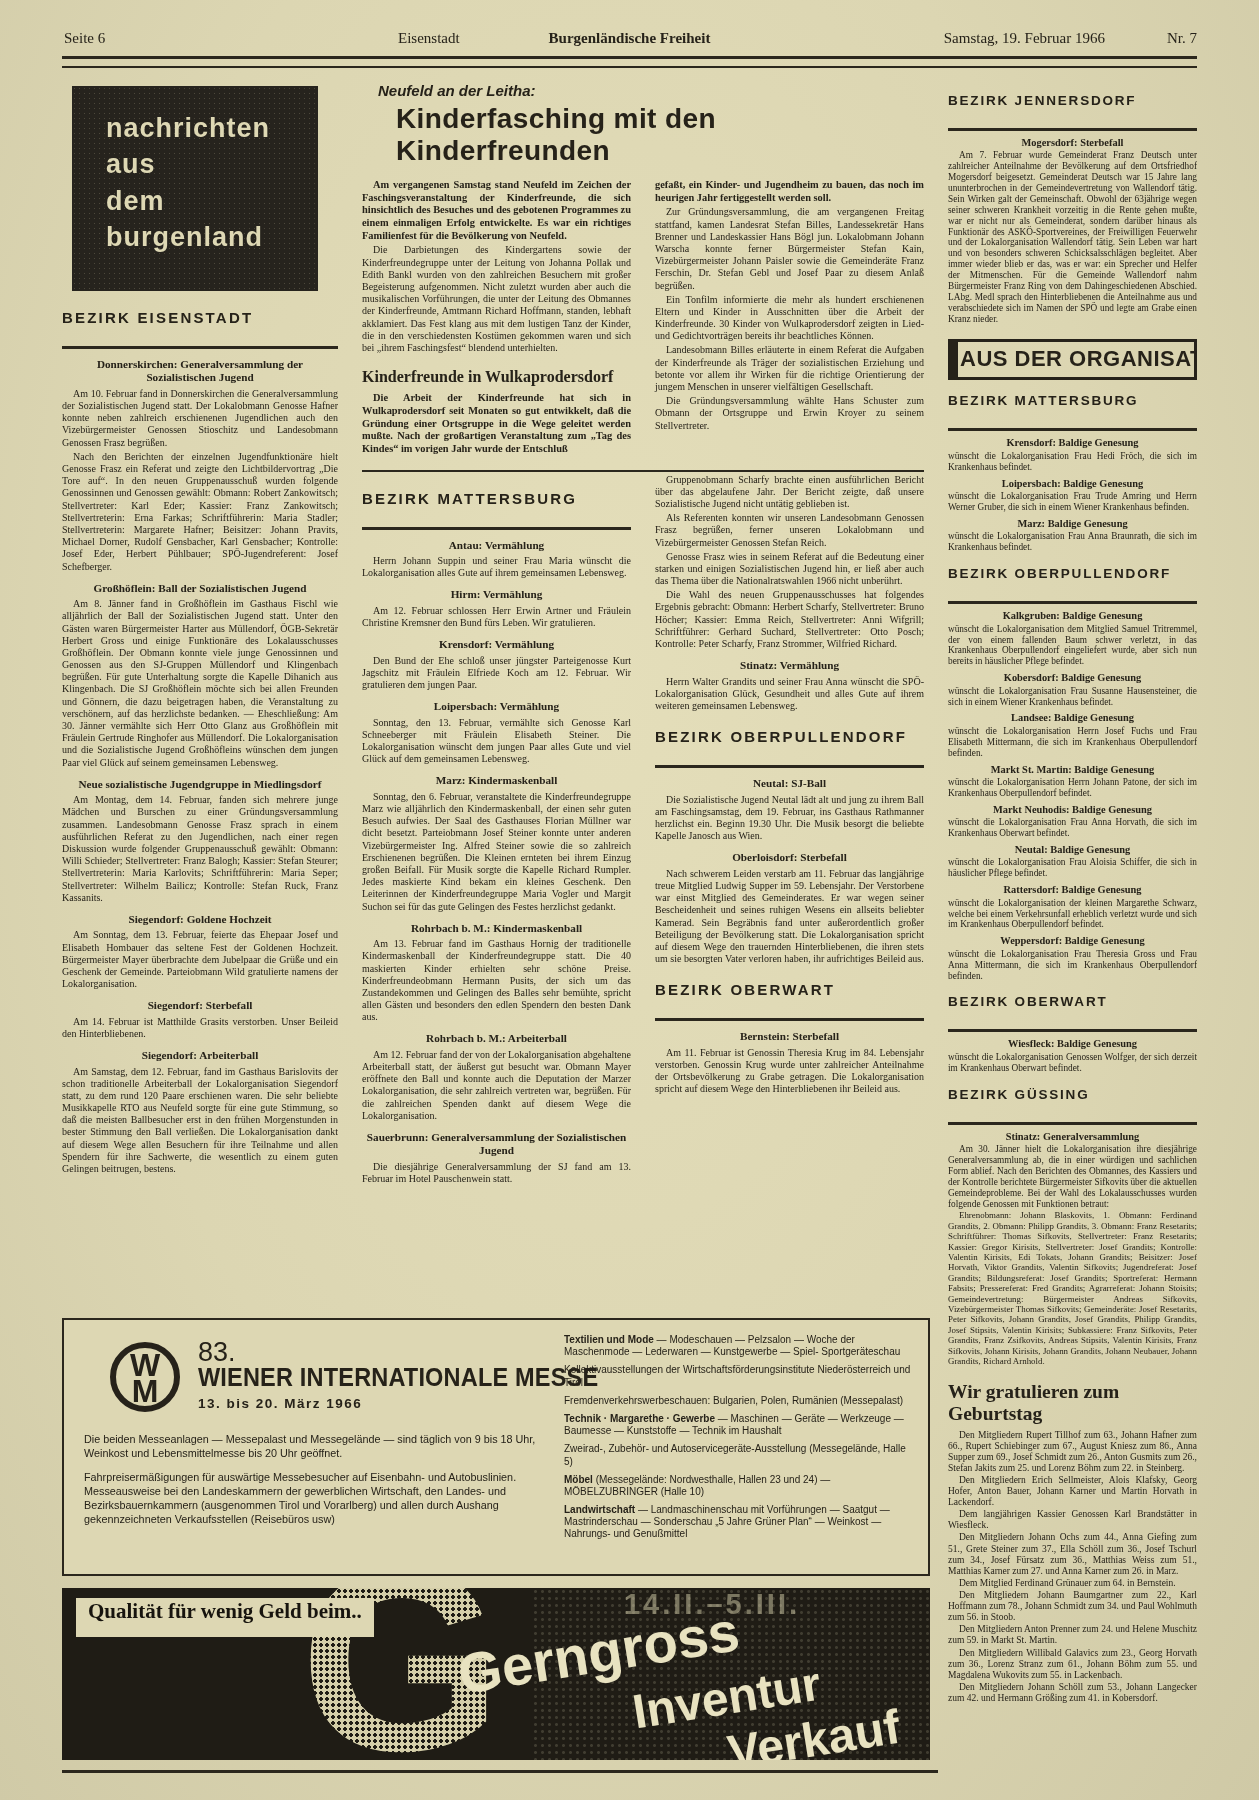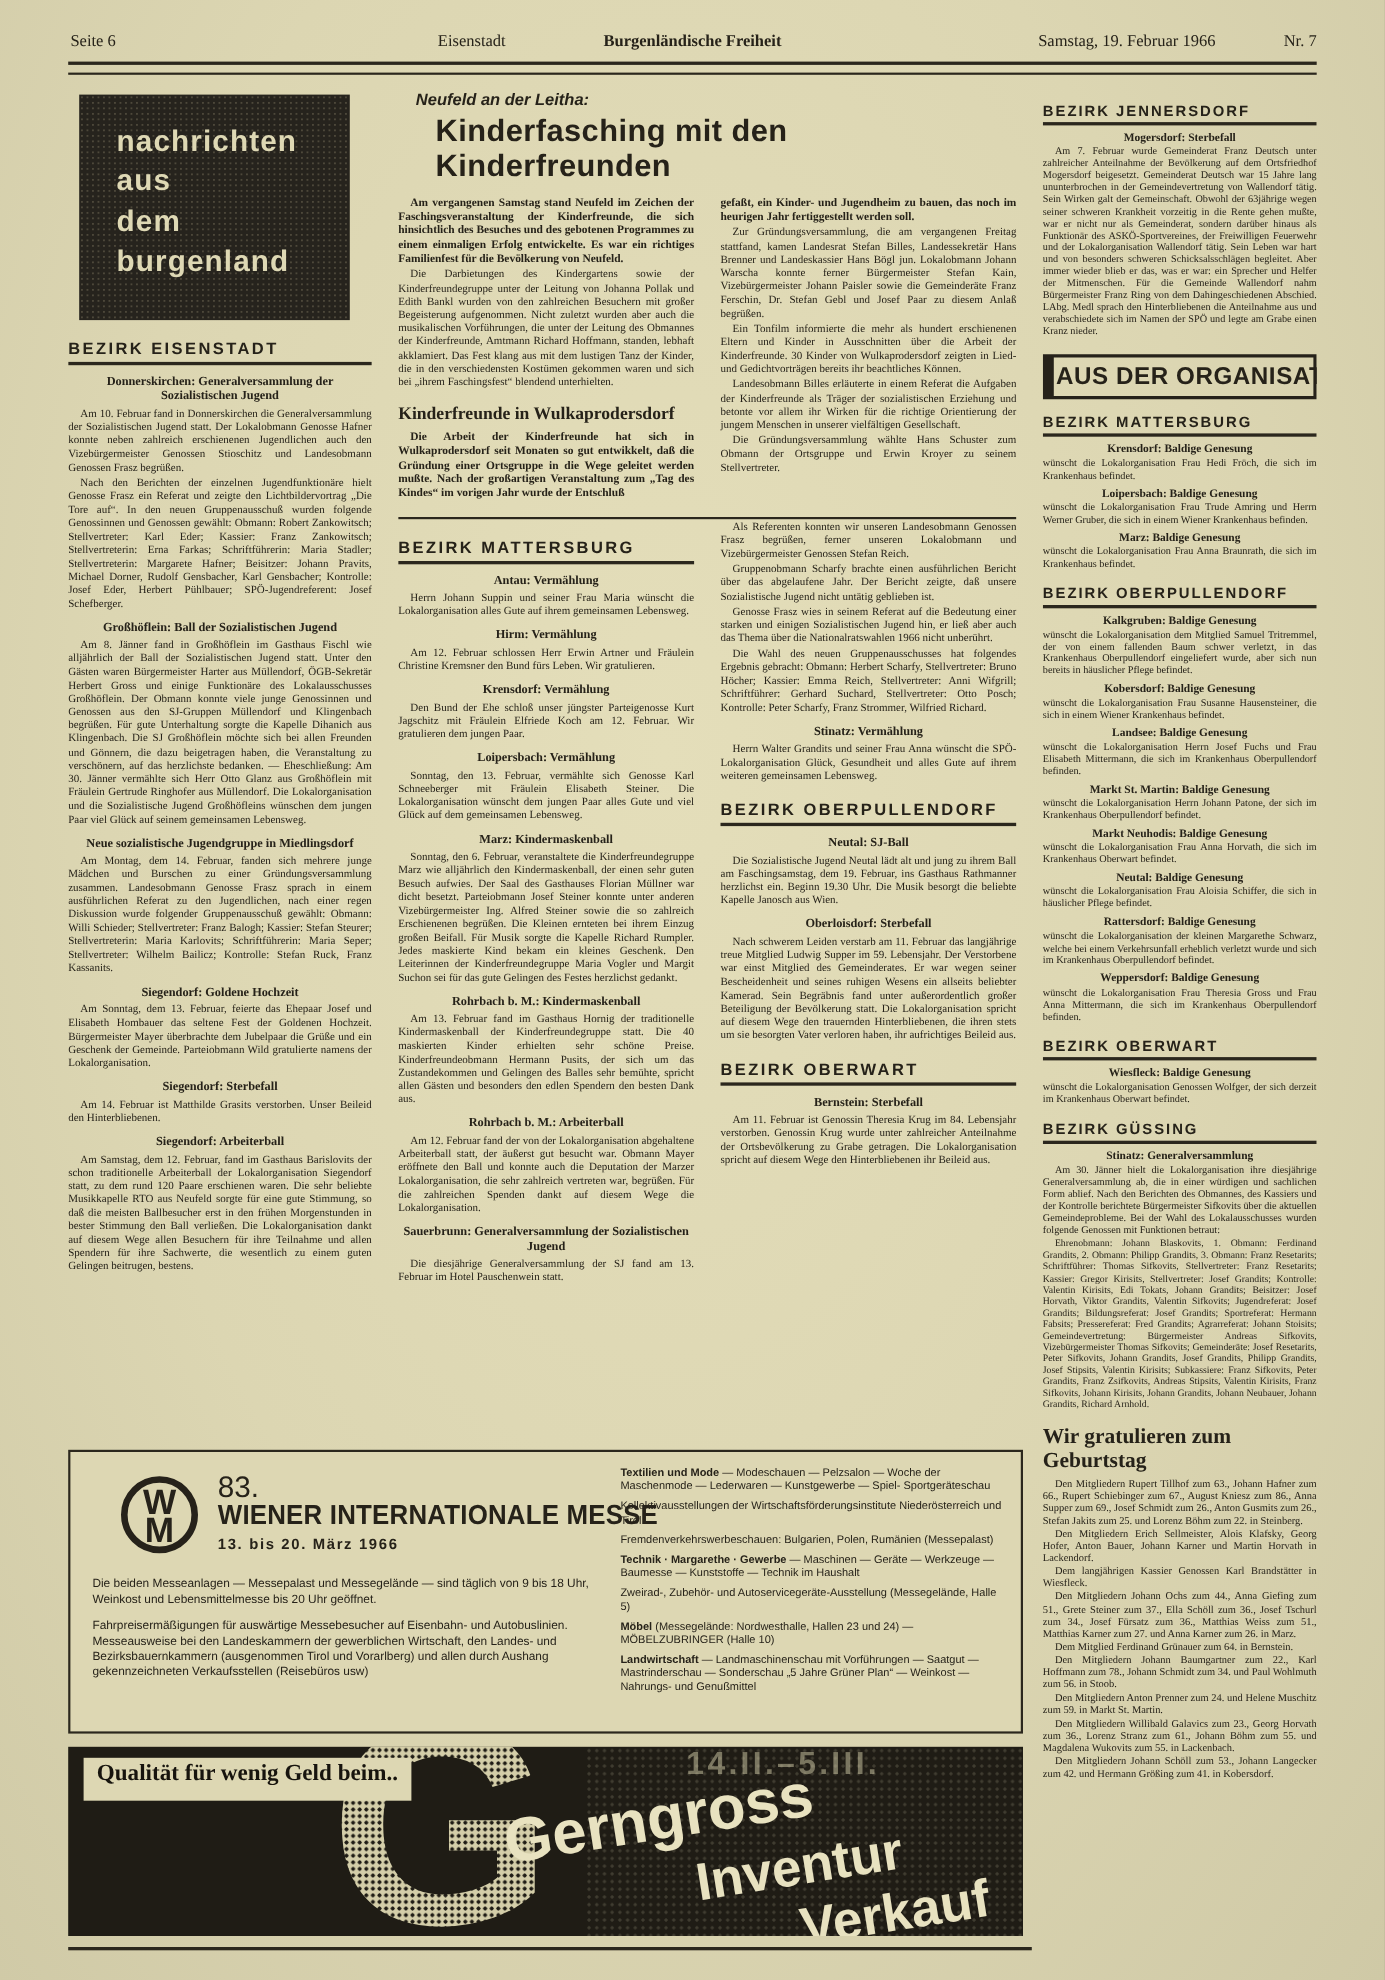--- a/index.html
+++ b/index.html
@@ -20,21 +20,21 @@
     border-top:3px solid #2b271d; border-bottom:2px solid #2b271d; }
   
   .content { position:absolute; top:80px; left:62px; width:1135px;
     display:grid; grid-template-columns:276px 562px 249px; column-gap:24px; align-items:start; }
   .colclip1 { max-height:1238px; overflow:hidden; }
   .colclip4 { max-height:1714px; overflow:hidden; }
   p { margin:0 0 2px 0; text-align:justify; text-indent:11px; font-size:10px; line-height:1.22; }
   p.lead { font-weight:700; font-size:10.4px; }
   p.nofirst { text-indent:0; }
   .sect { font-family:"Liberation Sans",sans-serif; font-weight:700; font-size:15px;
-    letter-spacing:2.2px; border-bottom:3px solid #2b271d; padding-bottom:3px; margin:16px 0 8px; }
+    letter-spacing:2.2px; border-bottom:3px solid #2b271d; padding-bottom:20px; margin:16px 0 8px; }
   h4 { margin:9px 0 3px; font-size:11.2px; font-weight:700; text-align:center; line-height:1.2; }
   
   .logo-box { width:246px; height:205px; margin:6px 0 18px 10px; padding:24px 0 0 34px; box-sizing:border-box;
     background-color:#26231d;
     background-image:radial-gradient(circle, #4d483a 22%, transparent 26%);
     background-size:5px 5px;
     font-family:"Liberation Sans",sans-serif; font-weight:700; font-size:27px;
     color:#ded8b4; line-height:1.35; letter-spacing:1px; }
   
   .kicker { font-family:"Liberation Sans",sans-serif; font-style:italic; font-weight:700;
@@ -195,22 +195,22 @@
           <div>
             <h4>Rohrbach b. M.: Arbeiterball</h4>
             <p>Am 12. Februar fand der von der Lokalorganisation abgehaltene Arbeiterball statt, der äußerst gut besucht war. Obmann Mayer eröffnete den Ball und konnte auch die Deputation der Marzer Lokalorganisation, die sehr zahlreich vertreten war, begrüßen. Für die zahlreichen Spenden dankt auf diesem Wege die Lokalorganisation.</p>
           </div>
           <div>
             <h4>Sauerbrunn: Generalversammlung der Sozialistischen Jugend</h4>
             <p>Die diesjährige Generalversammlung der SJ fand am 13. Februar im Hotel Pauschenwein statt.</p>
           </div>
         </div>
         <div>
+          <p>Gruppenobmann Scharfy brachte einen ausführlichen Bericht über das abgelaufene Jahr. Der Bericht zeigte, daß unsere Sozialistische Jugend nicht untätig geblieben ist.</p>
           <p>Als Referenten konnten wir unseren Landesobmann Genossen Frasz begrüßen, ferner unseren Lokalobmann und Vizebürgermeister Genossen Stefan Reich.</p>
-          <p>Gruppenobmann Scharfy brachte einen ausführlichen Bericht über das abgelaufene Jahr. Der Bericht zeigte, daß unsere Sozialistische Jugend nicht untätig geblieben ist.</p>
           <p>Genosse Frasz wies in seinem Referat auf die Bedeutung einer starken und einigen Sozialistischen Jugend hin, er ließ aber auch das Thema über die Nationalratswahlen 1966 nicht unberührt.</p>
           <p>Die Wahl des neuen Gruppenausschusses hat folgendes Ergebnis gebracht: Obmann: Herbert Scharfy, Stellvertreter: Bruno Höcher; Kassier: Emma Reich, Stellvertreter: Anni Wifgrill; Schriftführer: Gerhard Suchard, Stellvertreter: Otto Posch; Kontrolle: Peter Scharfy, Franz Strommer, Wilfried Richard.</p>
           <div>
             <h4>Stinatz: Vermählung</h4>
             <p>Herrn Walter Grandits und seiner Frau Anna wünscht die SPÖ-Lokalorganisation Glück, Gesundheit und alles Gute auf ihrem weiteren gemeinsamen Lebensweg.</p>
           </div>
           <div class="sect">BEZIRK OBERPULLENDORF</div>
           <div>
             <h4>Neutal: SJ-Ball</h4>
             <p>Die Sozialistische Jugend Neutal lädt alt und jung zu ihrem Ball am Faschingsamstag, dem 19. Februar, ins Gasthaus Rathmanner herzlichst ein. Beginn 19.30 Uhr. Die Musik besorgt die beliebte Kapelle Janosch aus Wien.</p>

